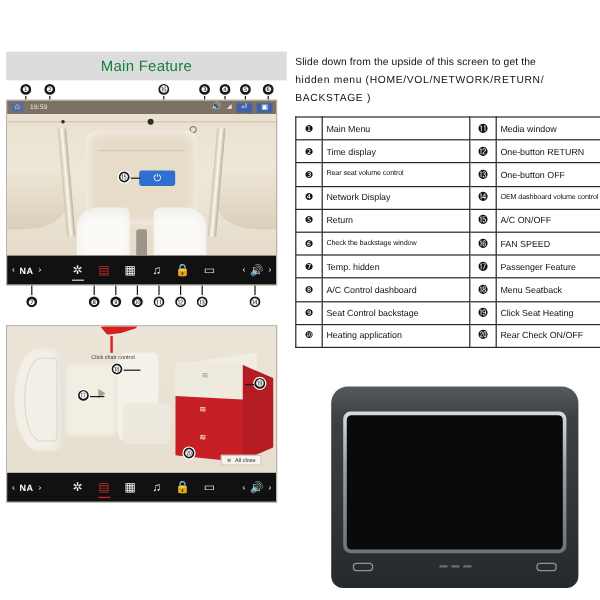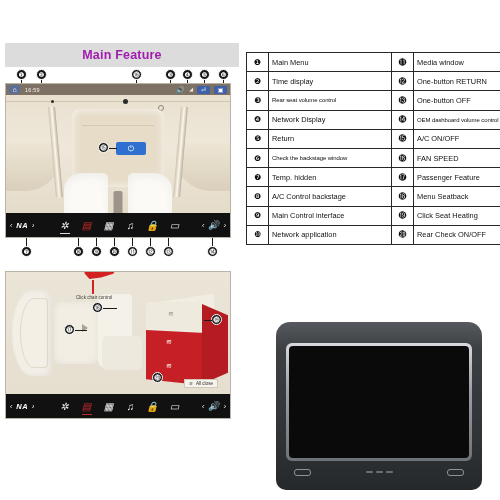--- a/index.html
+++ b/index.html
@@ -11,21 +11,21 @@
   .page{position:absolute;left:0;top:0;width:500px;height:500px;}
 
   
   .left-col{position:absolute;left:5px;top:43px;width:234px;}
 
   .title-bar{
     width:234px;height:24px;background:#dcdcdc;
     display:flex;align-items:center;justify-content:center;
   }
   .title-bar .title-text{
-    font-size:12.5px;font-weight:bold;color:#a21caf;letter-spacing:.2px;
+    font-size:12.5px;font-weight:normal;color:#15803d;letter-spacing:.2px;
   }
 
   
   .screen{
     position:relative;width:224px;background:#ece4d6;
     border:1px solid #b9b2a6;
   }
   .statusbar{
     height:11px;background:#7d7164;display:flex;align-items:center;
     padding:0 3px;box-sizing:border-box;position:relative;
@@ -81,21 +81,21 @@
     width:9px;height:22px;background:#9d958a;border-radius:2px 2px 0 0;}
 
   .pwr-btn{
     position:absolute;left:110px;top:47px;width:30px;height:13px;
     background:#2f6fd0;border-radius:2px;display:flex;align-items:center;
     justify-content:center;color:#fff;font-size:8px;line-height:1;
   }
 
   .toolbar{
     height:24px;background:#111111;display:flex;align-items:center;
-    box-sizing:border-box;padding:0 4px;position:relative;font-style:italic;
+    box-sizing:border-box;padding:0 4px;position:relative;
   }
   .tb-na{display:flex;align-items:center;gap:4px;color:#ffffff;font-size:7px;width:56px;}
   .tb-na .lbl{font-weight:bold;letter-spacing:.4px;font-size:7.5px;}
   .tb-mid{display:flex;align-items:center;gap:0;flex:1;justify-content:center;}
   .tb-ic{
     width:22px;height:20px;display:flex;align-items:center;justify-content:center;
     color:#f0f0f0;font-size:10px;position:relative;
   }
   .tb-ic.red{color:#c62828;}
   .tb-ic .uline{position:absolute;bottom:1px;left:6px;width:10px;height:1.5px;background:#ddd;}
@@ -351,20 +351,25 @@
         <div class="tb-vol">
           <span>‹</span>
           <span style="font-size:9px;">🔊</span>
           <span>›</span>
         </div>
       </div>
     </div>
   </div>
 
   <div class="right-col">
+    <div class="intro">
+      <div>Slide down from the upside of this screen to get the</div>
+      <div class="ln2">hidden  menu  (HOME/VOL/NETWORK/RETURN/</div>
+      <div class="ln2">BACKSTAGE )</div>
+    </div>
 
     <table class="legend">
       <tbody>
         <tr>
           <td class="num">❶</td>
           <td class="lbl">Main Menu</td>
           <td class="num">⓫</td>
           <td class="lbl">Media window</td>
         </tr>
         <tr>
@@ -398,33 +403,33 @@
           <td class="lbl">FAN SPEED</td>
         </tr>
         <tr>
           <td class="num">❼</td>
           <td class="lbl">Temp. hidden</td>
           <td class="num">⓱</td>
           <td class="lbl">Passenger Feature</td>
         </tr>
         <tr>
           <td class="num">❽</td>
-          <td class="lbl">A/C Control  backstage</td>
+          <td class="lbl">A/C Control  dashboard</td>
           <td class="num">⓲</td>
           <td class="lbl">Menu Seatback</td>
         </tr>
         <tr>
           <td class="num">❾</td>
-          <td class="lbl">Main Control  interface</td>
+          <td class="lbl">Seat Control  backstage</td>
           <td class="num">⓳</td>
           <td class="lbl">Click Seat Heating</td>
         </tr>
         <tr>
           <td class="num">❿</td>
-          <td class="lbl">Network application</td>
+          <td class="lbl">Heating application</td>
           <td class="num">⓴</td>
           <td class="lbl">Rear Check ON/OFF</td>
         </tr>
       </tbody>
     </table>
   </div>
 
   <div class="device">
     <div class="dev-body"></div>
     <div class="dev-bezel"></div>

